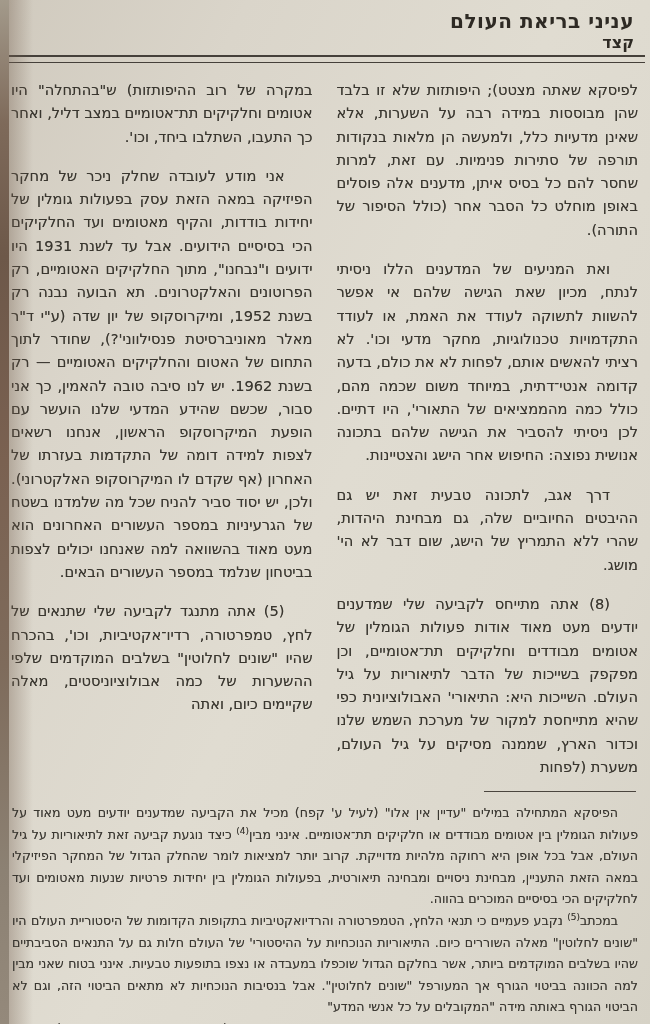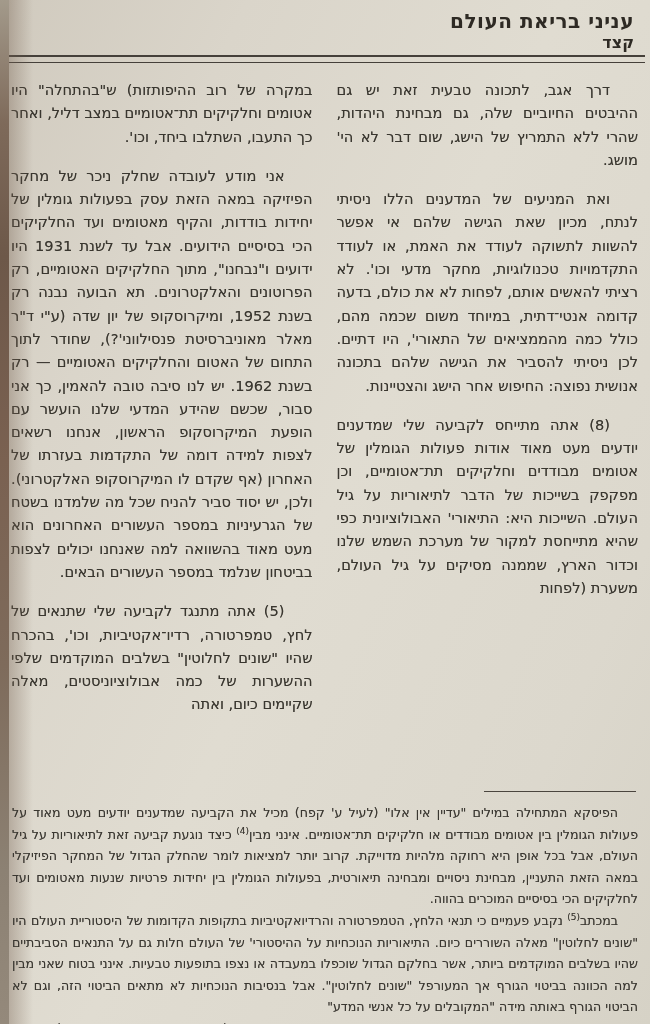--- a/index.html
+++ b/index.html
@@ -96,22 +96,23 @@
   <div class="edge-fade"></div>
 
   <header>
     <div class="title">עניני בריאת העולם</div>
     <div class="pagenum">קצד</div>
   </header>
   <div class="rule"></div>
 
   <main>
     <section class="col">
+      <p class="para">לפיסקא שאתה מצטט); היפותזות שלא זו בלבד שהן מבוססות במידה רבה על השערות, אלא שאינן מדעיות כלל, ולמעשה הן מלאות בנקודות תורפה של סתירות פנימיות. עם זאת, למרות שחסר להם כל בסיס איתן, מדענים אלה פוסלים באופן מוחלט כל הסבר אחר (כולל הסיפור של התורה).</p>
+      <p class="para indent">ואת המניעים של המדענים הללו ניסיתי לנתח, מכיון שאת הגישה שלהם אי אפשר להשוות לתשוקה לעודד את האמת, או לעודד התקדמויות טכנולוגיות, מחקר מדעי וכו'. לא רציתי להאשים אותם, לפחות לא את כולם, בדעה קדומה אנטי־דתית, במיוחד משום שכמה מהם, כולל כמה מהממציאים של התאורי', היו דתיים. לכן ניסיתי להסביר את הגישה שלהם בתכונה אנושית נפוצה: החיפוש אחר הישג והצטיינות.</p>
       <p class="para indent">דרך אגב, לתכונה טבעית זאת יש גם ההיבטים החיוביים שלה, גם מבחינת היהדות, שהרי ללא התמריץ של הישג, שום דבר לא הי' מושג.</p>
-      <p class="para indent">ואת המניעים של המדענים הללו ניסיתי לנתח, מכיון שאת הגישה שלהם אי אפשר להשוות לתשוקה לעודד את האמת, או לעודד התקדמויות טכנולוגיות, מחקר מדעי וכו'. לא רציתי להאשים אותם, לפחות לא את כולם, בדעה קדומה אנטי־דתית, במיוחד משום שכמה מהם, כולל כמה מהממציאים של התאורי', היו דתיים. לכן ניסיתי להסביר את הגישה שלהם בתכונה אנושית נפוצה: החיפוש אחר הישג והצטיינות.</p>
       <p class="para indent">(8) אתה מתייחס לקביעה שלי שמדענים יודעים מעט מאוד אודות פעולות הגומלין של אטומים מבודדים וחלקיקים תת־אטומיים, וכן מפקפק בשייכות של הדבר לתיאוריות על גיל העולם. השייכות היא: התיאורי' האבולוציונית כפי שהיא מתייחסת למקור של מערכת השמש שלנו וכדור הארץ, שממנה מסיקים על גיל העולם, משערת (לפחות</p>
     </section>
     <section class="col">
       <p class="para">במקרה של רוב ההיפותזות) ש"בהתחלה" היו אטומים וחלקיקים תת־אטומיים במצב דליל, ואחר כך התעבו, השתלבו ביחד, וכו'.</p>
       <p class="para indent">אני מודע לעובדה שחלק ניכר של מחקר הפיזיקה במאה הזאת עסק בפעולות גומלין של יחידות בודדות, והקיף מאטומים ועד החלקיקים הכי בסיסיים הידועים. אבל עד לשנת 1931 היו ידועים ו"נבחנו", מתוך החלקיקים האטומיים, רק הפרוטונים והאלקטרונים. תא הבועה נבנה רק בשנת 1952, ומיקרוסקופ של יון שדה (ע"י ד"ר מאלר מאוניברסיטת פנסילווני'?), שחודר לתוך התחום של האטום והחלקיקים האטומיים — רק בשנת 1962. יש לנו סיבה טובה להאמין, כך אני סבור, שכשם שהידע המדעי שלנו הועשר עם הופעת המיקרוסקופ הראשון, אנחנו רשאים לצפות למידה דומה של התקדמות בעזרתו של האחרון (אף שקדם לו המיקרוסקופ האלקטרוני). ולכן, יש יסוד סביר להניח שכל מה שלמדנו בשטח של הגרעיניות במספר העשורים האחרונים הוא מעט מאוד בהשוואה למה שאנחנו יכולים לצפות בביטחון שנלמד במספר העשורים הבאים.</p>
       <p class="para indent">(5) אתה מתנגד לקביעה שלי שתנאים של לחץ, טמפרטורה, רדיו־אקטיביות, וכו', בהכרח שהיו "שונים לחלוטין" בשלבים המוקדמים שלפי ההשערות של כמה אבולוציוניסטים, מאלה שקיימים כיום, ואתה</p>
     </section>
   </main>
 
   <footer>

